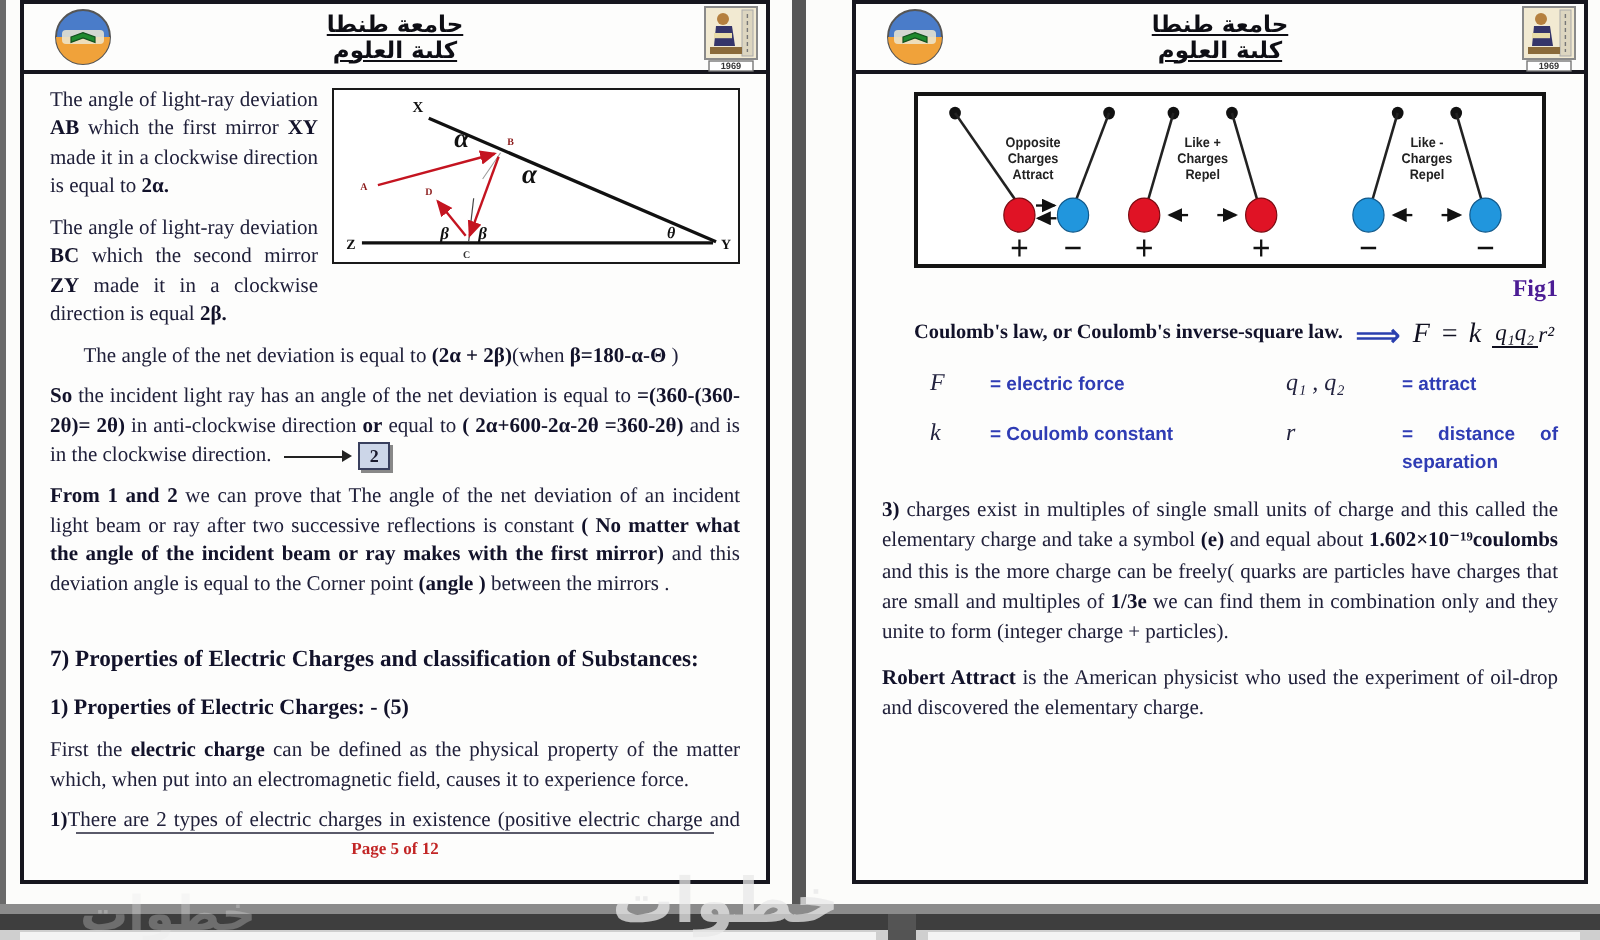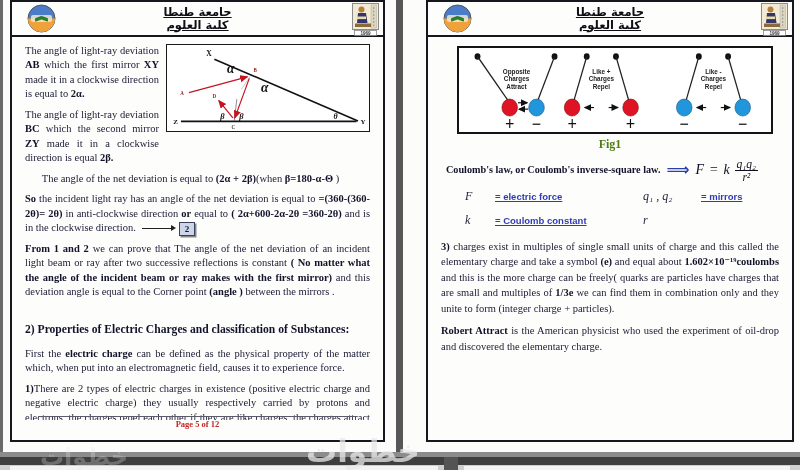--- a/index.html
+++ b/index.html
@@ -53,35 +53,35 @@
       box-shadow:1.5px 1.5px 0 rgba(40,40,40,.55);padding:0 5px;font-weight:700;
       font-size:9px;line-height:12px;color:#1a1a2e;vertical-align:middle;}
 
   
   .pfooter{position:absolute;left:26px;right:26px;bottom:11px;border-top:1px solid #5a5a6a;
       text-align:center;color:#c22525;font-weight:700;font-size:8.5px;padding-top:2px;}
 
   
   .figbox{border:2px solid #141414;background:#fff;height:84px;margin:2px 6px 2px 16px;}
   .figbox svg{display:block;width:100%;height:100%;}
-  .figcap{text-align:center;font-weight:700;font-size:12px;color:#4d7c0f;margin:1px 0 4px 0;}
-
-  
-  .lawrow{display:flex;align-items:center;gap:6px;margin:0 0 5px 5px;white-space:nowrap;}
+  .figcap{text-align:right;font-weight:700;font-size:12px;color:#4c1d95;margin:1px 0 4px 0;}
+
+  
+  .lawrow{display:flex;align-items:center;gap:6px;margin:0 0 5px 16px;white-space:nowrap;}
   .law{font-size:10.2px;}
   .bigarrow{color:#2a3fae;font-family:"DejaVu Sans",sans-serif;font-weight:700;font-size:16px;line-height:1;}
   .formula{font-family:"Liberation Serif",serif;font-style:italic;font-size:14px;color:#101020;
       display:inline-flex;align-items:center;gap:5px;}
-  .frac{display:inline-flex;flex-direction:column;align-items:center;line-height:1.05;font-size:11.5px;}
+  .frac{display:inline-flex;flex-direction:row;align-items:center;line-height:1.05;font-size:11.5px;}
   .frac .num{border-bottom:1.2px solid #101020;padding:0 2px;}
   .wherelabel{font-weight:700;margin:0 0 6px 0;text-align:left;color:#12122a;}
   .wtable{display:grid;grid-template-columns:30px 148px 58px 1fr;row-gap:7px;
       margin:0 0 9px 24px;align-items:baseline;}
   .wsym{font-family:"Liberation Serif",serif;font-style:italic;font-size:12px;color:#23233f;}
-  .wdef{font-family:"Liberation Sans",sans-serif;font-size:9.5px;font-weight:600;color:#2f3cb4;text-decoration:underline;}
+  .wdef{font-family:"Liberation Sans",sans-serif;font-size:9.5px;font-weight:600;color:#2f3cb4;}
 
   
   .strip-a{position:absolute;left:0;top:452px;width:800px;height:5px;background:#8b8b8b;}
   .strip-b{position:absolute;left:0;top:457px;width:800px;height:8px;background:#3e3e3e;}
   .strip-c{position:absolute;left:0;top:465px;width:800px;height:5px;background:#cfcfcf;}
   .np{position:absolute;top:466px;height:4px;background:#f3f3f3;}
   .np.one{left:10px;width:428px;} .np.two{left:464px;width:326px;}
   .vbar{position:absolute;left:444px;top:457px;width:14px;height:13px;background:#545454;}
   .wmark{position:absolute;font-family:"DejaVu Sans",sans-serif;font-weight:700;color:#e9e9e9;z-index:5;}
   .wmark.main{left:306px;top:433px;font-size:31px;opacity:.75;}
@@ -166,21 +166,22 @@
           <span>The angle of the net deviation is equal to <b>(2α + 2β)</b></span>
           <span>(when <b>β=180-α-Θ</b> )</span>
         </p>
 
         <p class="para">
           <span><b>So</b> the incident light ray has an angle of the net deviation is equal to <b>=(360-(360-2θ)= 2θ)</b> in anti-clockwise direction <b>or</b> equal to <b>( 2α+600-2α-2θ =360-2θ)</b> and is in the clockwise direction.</span><span class="leadline"></span><span class="numbox">2</span>
         </p>
 
         <p class="para"><b>From 1 and 2</b> we can prove that The angle of the net deviation of an incident light beam or ray after two successive reflections is constant <b>( No matter what the angle of the incident beam or ray makes with the first mirror)</b> and this deviation angle is equal to the Corner point <b>(angle )</b> between the mirrors .</p>
 
-        <div class="h4">2) Properties of Electric Charges and classification of Substances:</div>
+        <div class="h4">7) Properties of Electric Charges and classification of Substances:</div>
+        <div class="h5">1) Properties of Electric Charges: - (5)</div>
 
         <p class="para">First the <b>electric charge</b> can be defined as the physical property of the matter which, when put into an electromagnetic field, causes it to experience force.</p>
 
         <p class="para">
           <span><b>1)</b>There are 2 types of electric charges in existence (positive electric charge and negative electric charge) they usually respectively carried by protons and electrons, the charges repel each other if they are like charges, the charges attract each other if they are unlike charges as shown in  below</span>
         </p>
       </div>
 
       <div class="pfooter">
         <span>Page 5 of 12</span>
@@ -291,24 +292,25 @@
               <span class="den">r²</span>
             </span>
           </span>
         </div>
 
 
         <div class="wtable">
           <span class="wsym">F</span>
           <span class="wdef">= electric force</span>
           <span class="wsym">q₁ , q₂</span>
-          <span class="wdef">= mirrors</span>
+          <span class="wdef">= attract</span>
           <span class="wsym">k</span>
           <span class="wdef">= Coulomb constant</span>
           <span class="wsym">r</span>
+          <span class="wdef">= distance of separation</span>
         </div>
 
         <p class="para"><b>3)</b> charges exist  in multiples of single small units of charge and this called  the elementary charge and take a symbol <b>(e)</b> and equal about <b>1.602×10⁻¹⁹coulombs</b> and this is the more charge can be freely(  quarks are particles have charges that are small and multiples of <b>1/3e</b> we can find them in  combination only and they unite to form (integer charge + particles).</p>
         <p class="para"><b>Robert Attract</b> is the American physicist who used the experiment of oil-drop and discovered the elementary charge.</p>
 
       </div>
 
     </div>
   </div>
 

